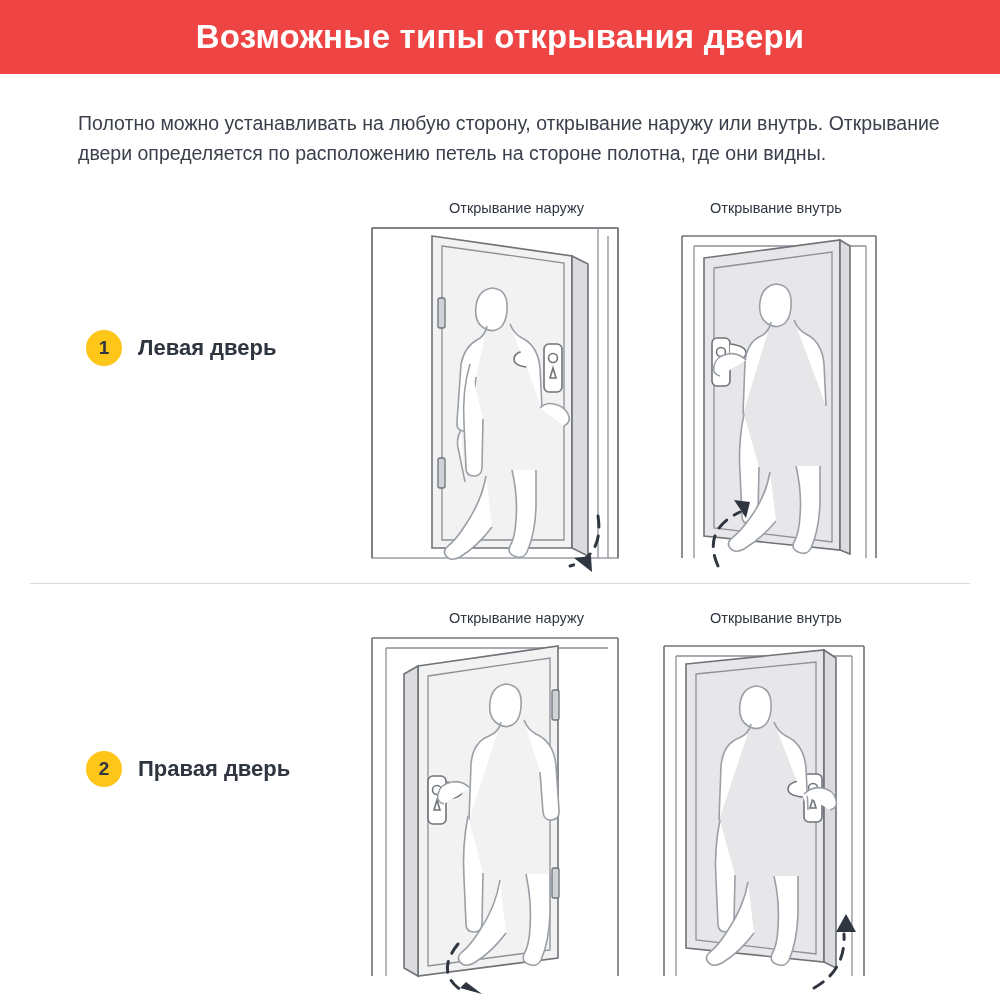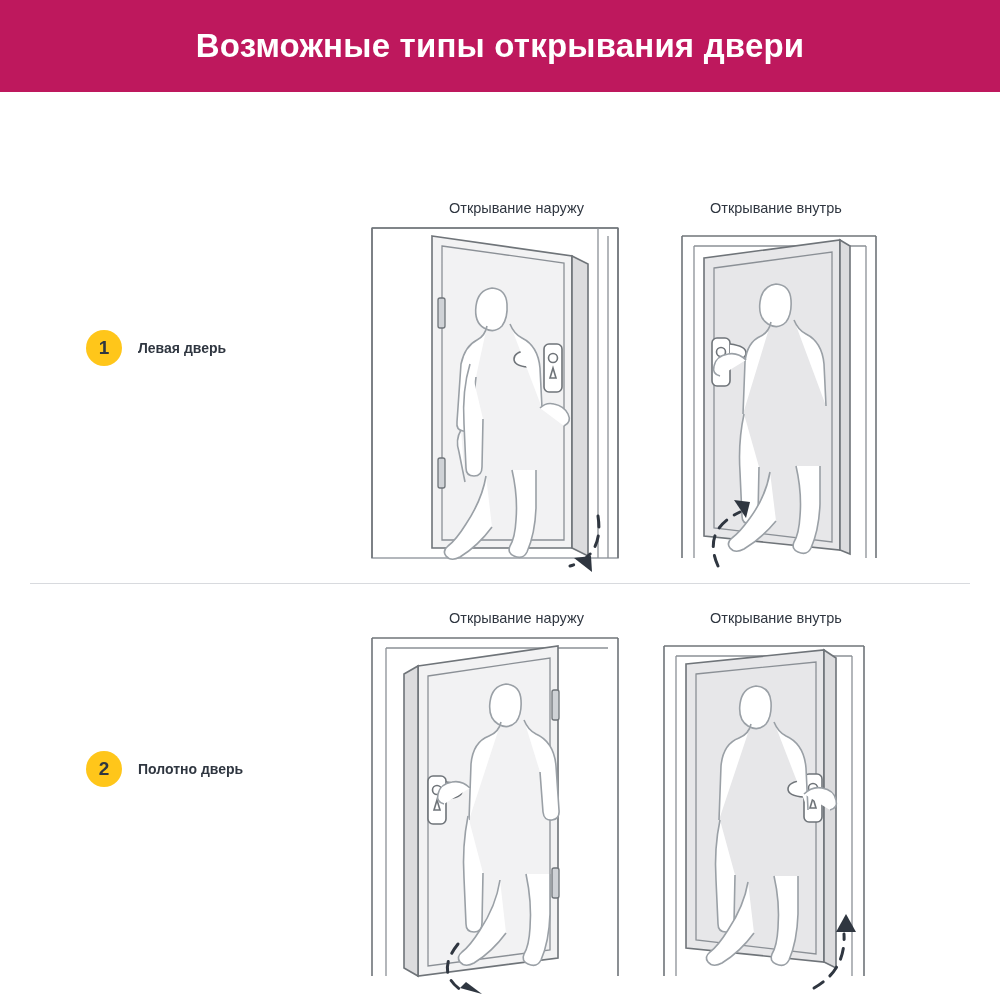--- a/index.html
+++ b/index.html
@@ -20,22 +20,22 @@
     height: 1000px;
     position: relative;
     background: #ffffff;
   }
 
   
   .header {
     position: absolute;
     left: 0; top: 0;
     width: 1000px;
-    height: 92px;
-    background: #be185d;
+    height: 74px;
+    background: #ef4444;
     display: flex;
     align-items: center;
     justify-content: center;
   }
   .header-title {
     color: #ffffff;
     font-size: 33px;
     font-weight: bold;
     letter-spacing: 0.2px;
     white-space: nowrap;
@@ -86,21 +86,21 @@
     border-radius: 50%;
     background: #ffc61a;
     color: #2f3640;
     font-size: 19px;
     font-weight: bold;
     display: flex;
     align-items: center;
     justify-content: center;
   }
   .row-title {
-    font-size: 14px;
+    font-size: 22px;
     font-weight: bold;
     color: #2f3640;
     white-space: nowrap;
   }
 
   
   .caption {
     position: absolute;
     font-size: 14.5px;
     font-weight: normal;
@@ -127,20 +127,21 @@
 </style>
 </head>
 <body>
 
 <div class="page">
 
   <div class="header">
     <div class="header-title">Возможные типы открывания двери</div>
   </div>
 
+  <p class="intro">Полотно можно устанавливать на любую сторону, открывание наружу или внутрь. Открывание двери определяется по расположению петель на стороне полотна, где они видны.</p>
 
   <div class="row" id="row-1">
 
     <div class="row-label">
       <div class="badge">1</div>
       <div class="row-title">Левая дверь</div>
     </div>
 
     <div class="caption" style="left:449px; top:22px;">Открывание наружу</div>
     <div class="caption" style="left:710px; top:22px;">Открывание внутрь</div>
@@ -221,21 +222,21 @@
       </svg>
     </div>
   </div>
 
   <div class="divider"></div>
 
   <div class="row" id="row-2">
 
     <div class="row-label">
       <div class="badge">2</div>
-      <div class="row-title">Полотно дверь</div>
+      <div class="row-title">Правая дверь</div>
     </div>
 
     <div class="caption" style="left:449px; top:24px;">Открывание наружу</div>
     <div class="caption" style="left:710px; top:24px;">Открывание внутрь</div>
 
     <div class="scene" style="left:360px; top:42px;">
       <svg width="270" height="370" viewBox="0 0 270 370">
         <path class="ln" d="M12 10 L258 10"></path>
         <path class="ln" d="M12 10 L12 348"></path>
         <path class="ln" d="M258 10 L258 348"></path>

